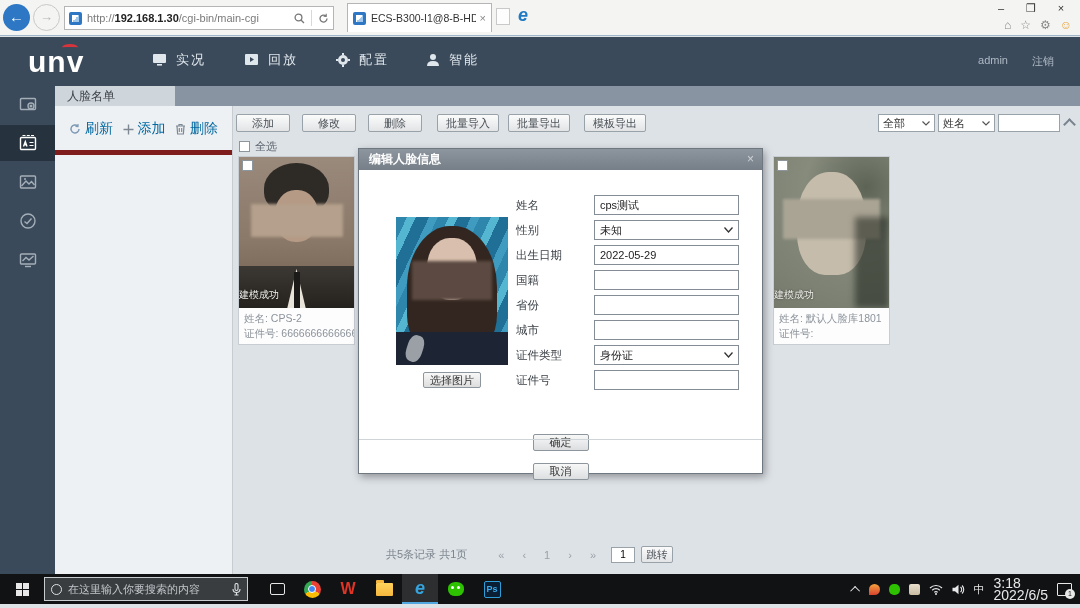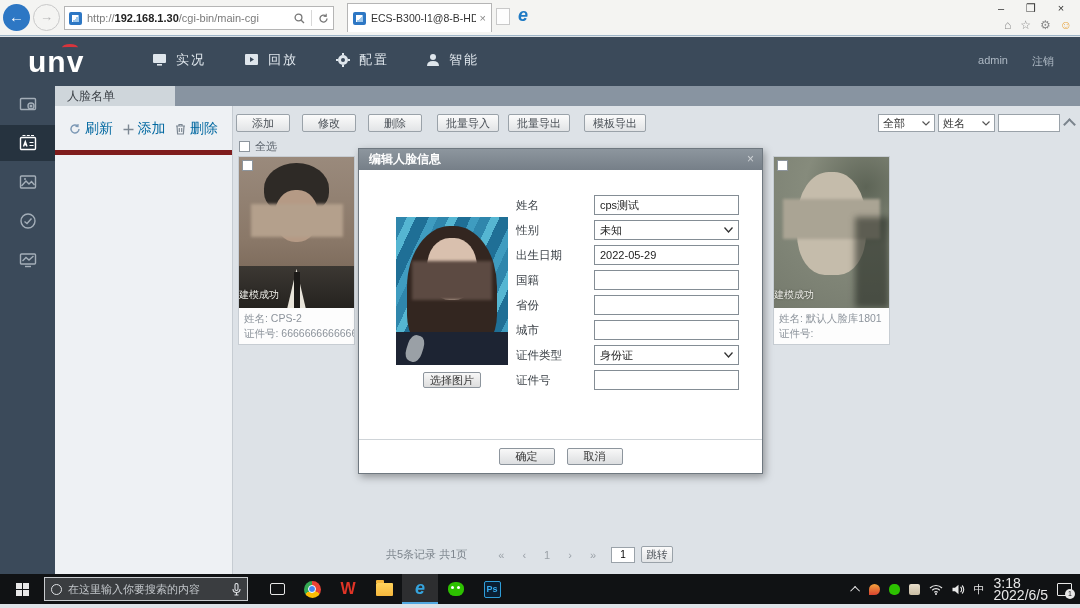--- a/index.html
+++ b/index.html
@@ -94,21 +94,21 @@
   .dlg-photo .hair { position:absolute; left:10%; top:6%; width:80%; height:86%; background:#332620; border-radius:48% 48% 30% 30%; }
   .dlg-photo .face { position:absolute; left:28%; top:14%; width:44%; height:42%; background:#d9c0ae; border-radius:46%; }
   .dlg-photo .blurbar { position:absolute; left:14%; top:30%; width:72%; height:26%; background:#5c4a42; filter:blur(1.5px); }
   .dlg-photo .body { position:absolute; left:0; bottom:0; width:100%; height:22%; background:#1d2433; }
   .dlg-photo .mic { position:absolute; left:10%; bottom:2%; width:14%; height:18%; background:#9aa0a6; border-radius:40%; transform:rotate(18deg); }
   .choose-btn { position:absolute; left:64px; top:202px; width:58px; height:16px; background:linear-gradient(#f8f8f8,#ddd); border:1px solid #8d959d; border-radius:2px; font-size:11px; color:#333; text-align:center; line-height:14px; }
   .frow { position:absolute; left:157px; height:20px; display:flex; align-items:center; }
   .frow .flabel { width:78px; font-size:11.5px; color:#3e444a; }
   .fctl { width:145px; height:20px; background:#fff; border:1px solid #848d95; font-size:11px; color:#222; display:flex; align-items:center; padding:0 5px; }
   .fctl.select { justify-content:space-between; }
-  .dlg-foot { height:33px; display:flex; align-items:center; justify-content:center; gap:12px; }
+  .dlg-foot { height:33px; display:flex; align-items:center; justify-content:center; gap:12px;flex-direction:column; }
   .dlg-btn { width:56px; height:17px; background:linear-gradient(#f8f8f8,#dcdee0); border:1px solid #8d959d; border-radius:2px; font-size:11px; color:#333; text-align:center; line-height:15px; }
 
   
   .pager { position:absolute; left:152px; top:440px; display:flex; align-items:center; font-size:11px; color:#7c848c; }
   .pager .sum { margin-right:22px; }
   .pg { margin:0 9px; color:#9aa1a8; }
   .pg-input { width:24px; height:16px; border:1px solid #9aa2a9; background:#fff; font-size:10px; text-align:center; margin:0 6px; }
   .pg-btn { width:32px; height:17px; background:linear-gradient(#fbfbfb,#e2e4e6); border:1px solid #9aa2a9; border-radius:2px; font-size:10.5px; color:#4a5057; text-align:center; line-height:15px; }
 
   

